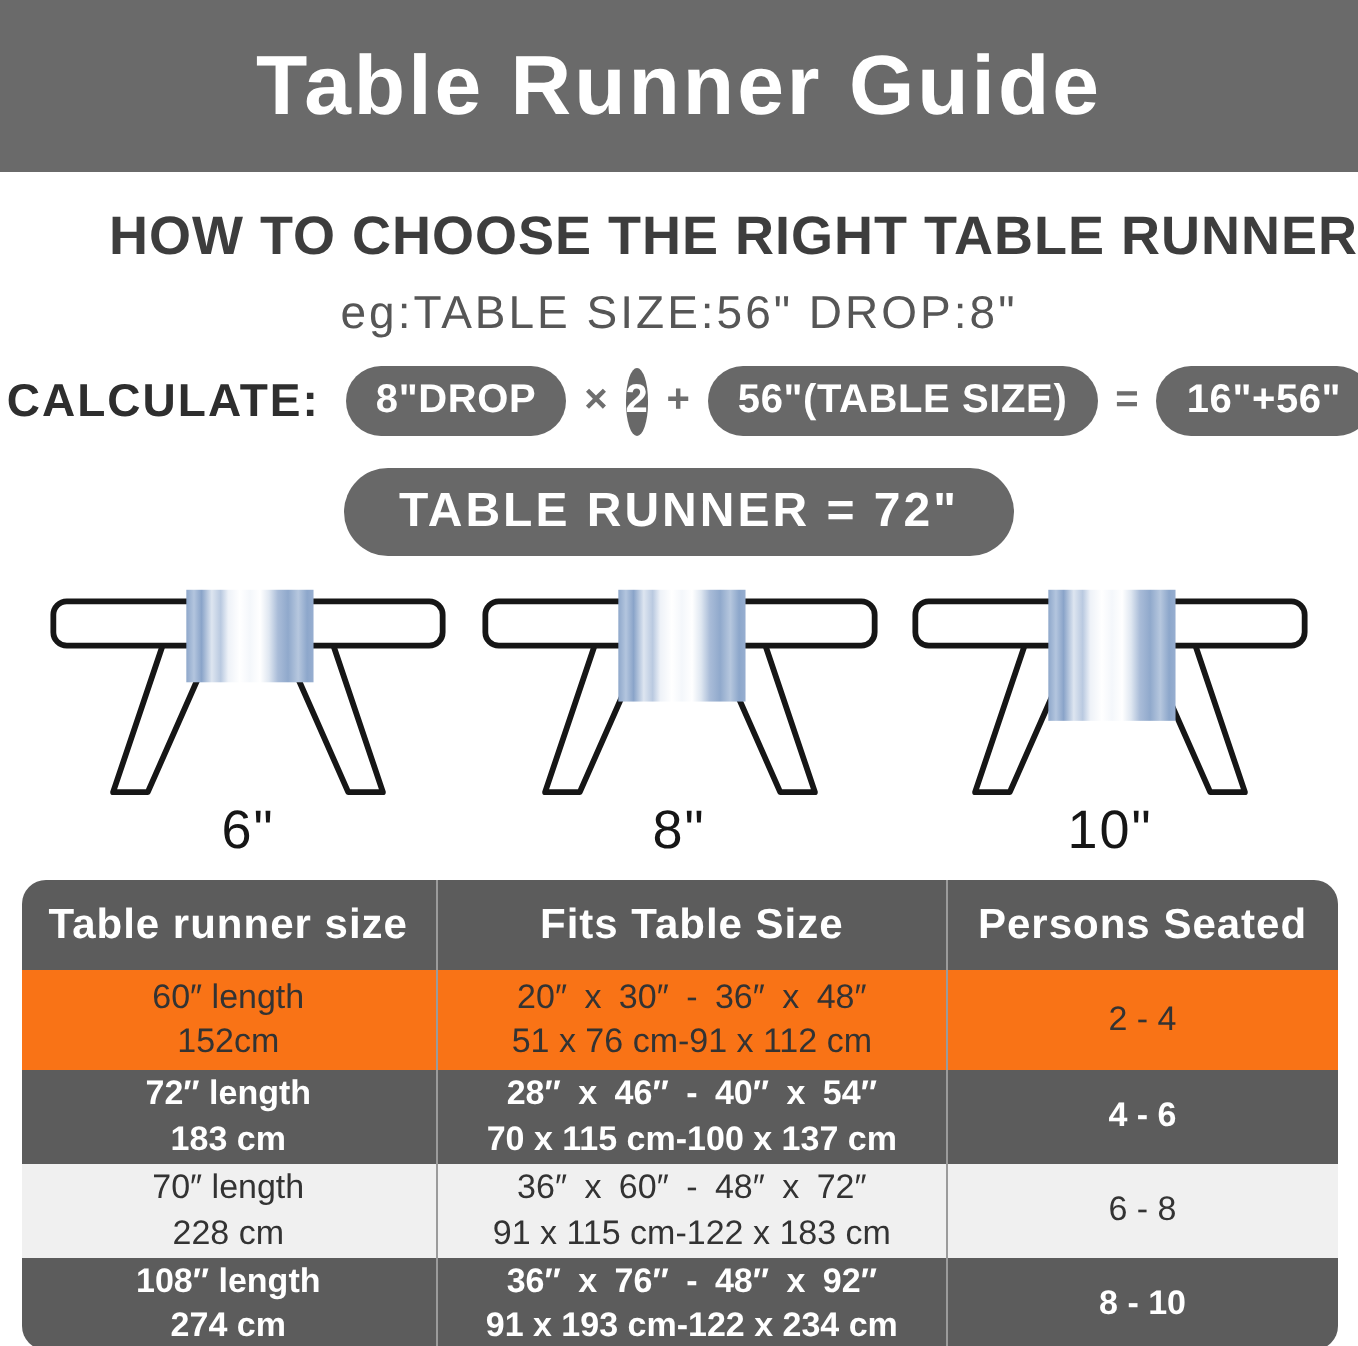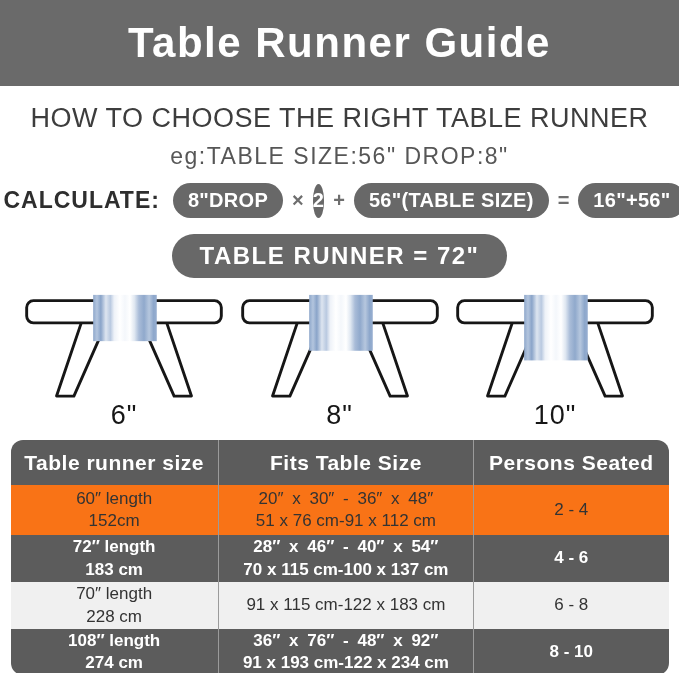--- a/index.html
+++ b/index.html
@@ -10,21 +10,21 @@
   }
   
   .banner{
     height:86px;background:#6a6a6a;display:flex;align-items:center;justify-content:center;
   }
   .banner h1{
     margin:0;color:#ffffff;font-size:42px;font-weight:bold;letter-spacing:1.5px;
   }
   
   .heading{
-    margin-top:17px;text-align:center;font-size:27px;font-weight:400;
+    margin-top:17px;text-align:right;font-size:27px;font-weight:700;
     color:#3d3d3d;letter-spacing:0.5px;
   }
   .example{
     margin-top:9px;text-align:center;font-size:23px;font-weight:300;
     color:#565656;letter-spacing:1.5px;
   }
   
   .calc-row{
     margin-top:13px;display:flex;align-items:center;justify-content:center;gap:9px;margin-left:10px;
   }
@@ -178,20 +178,21 @@
     </div>
     <div>4 - 6</div>
   </div>
 
   <div class="trow light2 r3">
     <div>
       <span>70″ length</span>
       <span>228 cm</span>
     </div>
     <div>
+      <span class="fits-line">36″ x 60″ - 48″ x 72″</span>
       <span>91 x 115 cm-122 x 183 cm</span>
     </div>
     <div>6 - 8</div>
   </div>
 
   <div class="trow dark r4">
     <div>
       <span>108″ length</span>
       <span>274 cm</span>
     </div>

